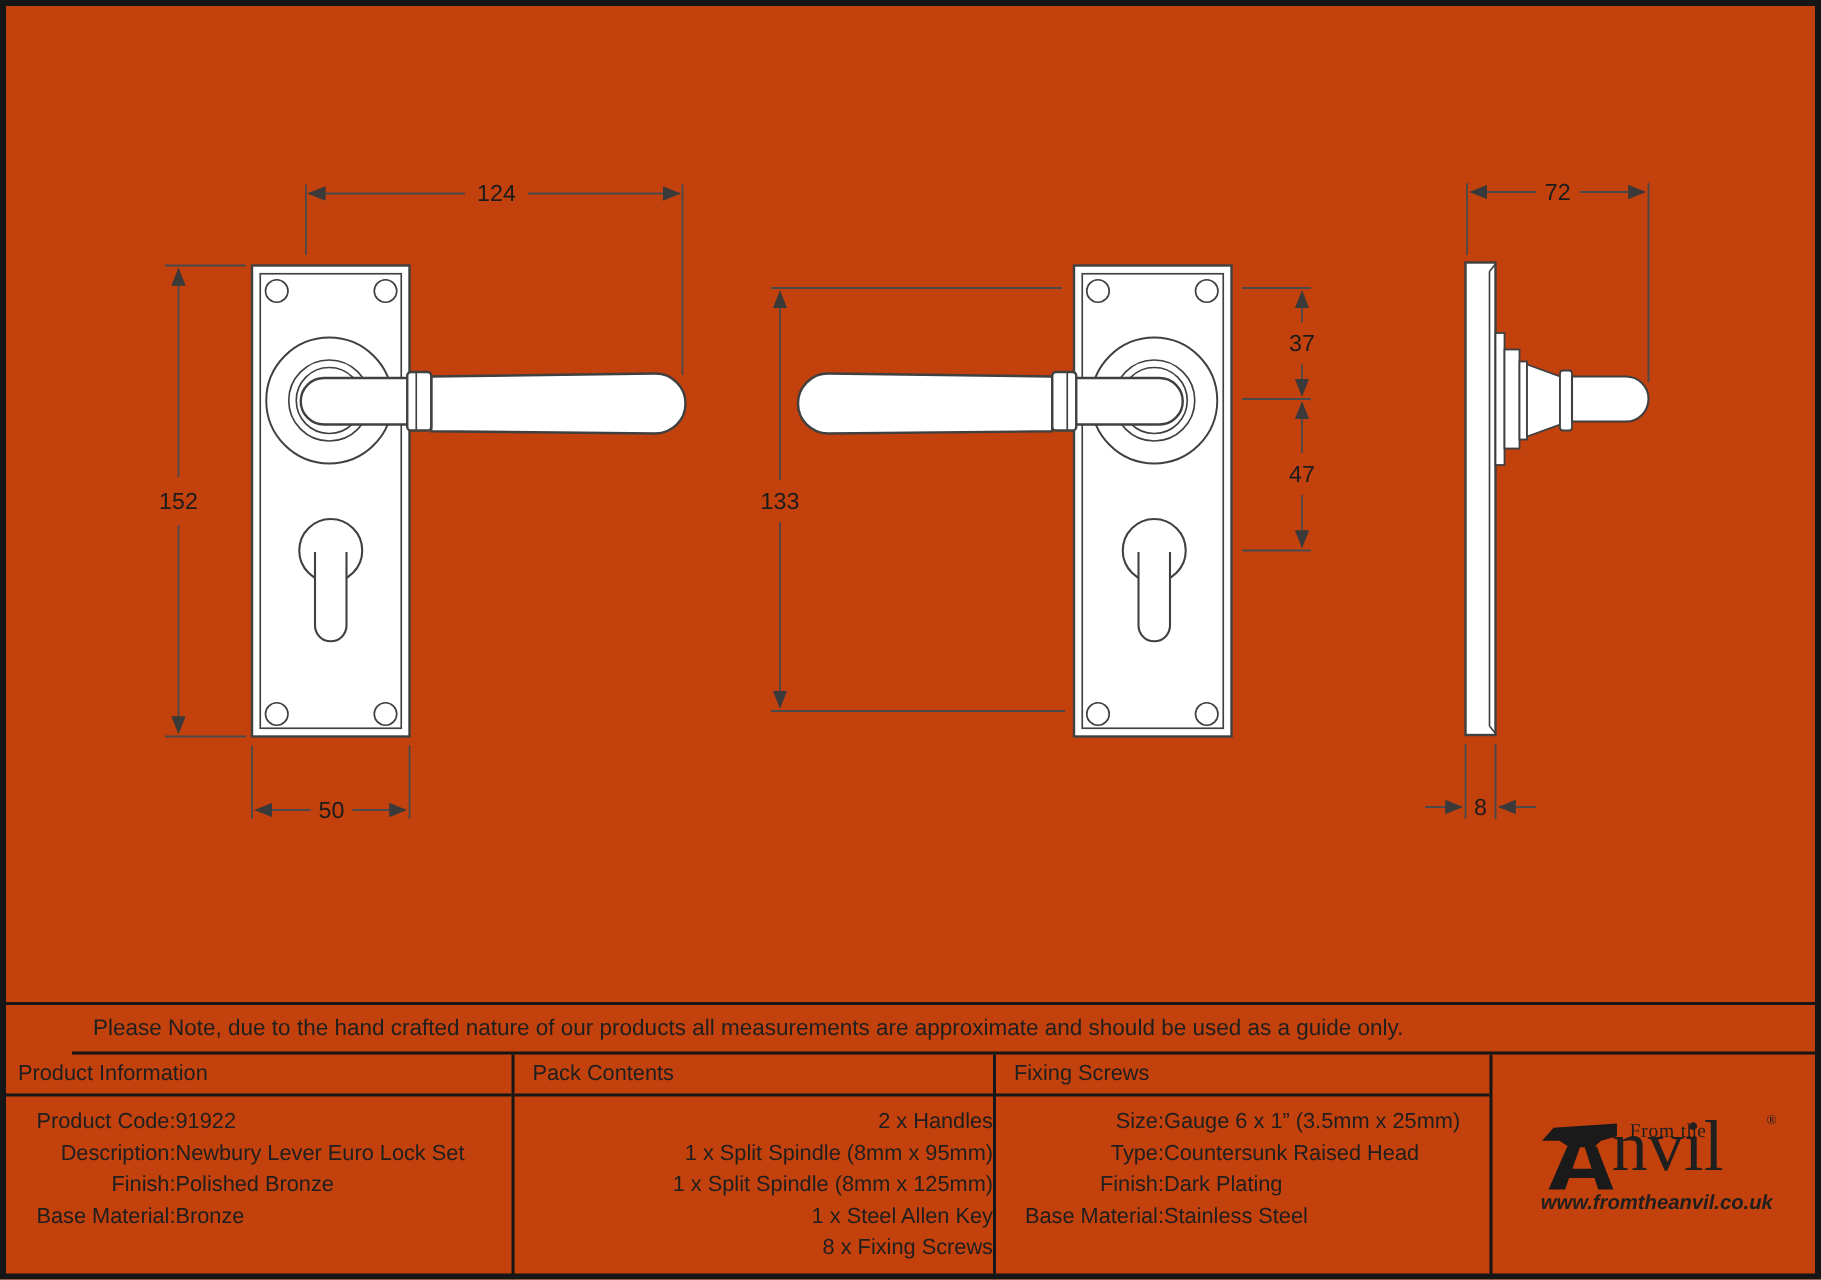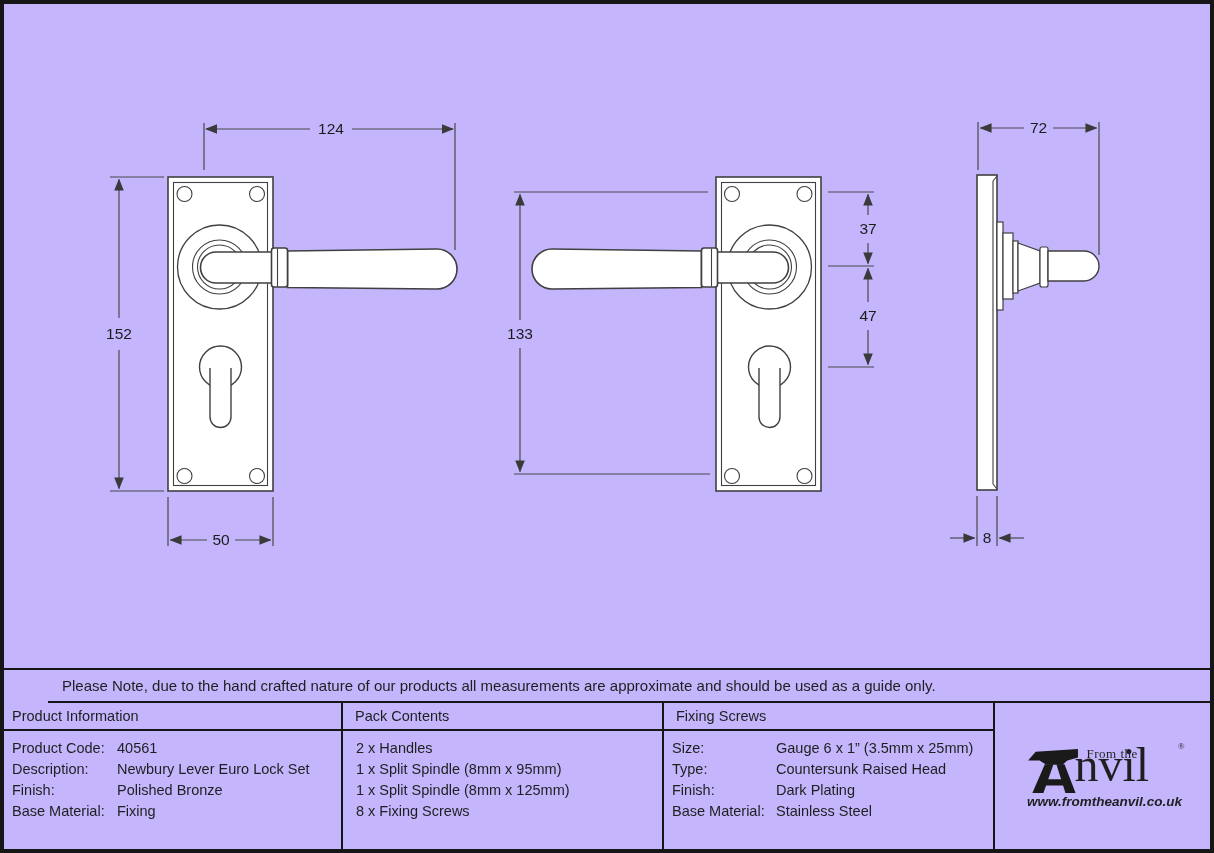--- a/index.html
+++ b/index.html
@@ -1,36 +1,36 @@
 <!DOCTYPE html>
 <html style="--border: #161616; --line: #404040;"><head>
 <meta charset="utf-8">
 <style>
   html,body{margin:0;padding:0;background:#888;}
   .sheet{
-    position:relative;width:1214px;height:853px;background:#c4b5fd;
+    position:relative;width:1214px;height:853px;background:#c2410c;
     font-family:"Liberation Sans", sans-serif;color:#1f1f1f;overflow:hidden;
     margin:0 auto;
   }
   .outer-border{position:absolute;inset:0;border:4px solid var(--border,#161616);pointer-events:none;z-index:10;}
   svg.drawing{position:absolute;left:0;top:0;}
   svg.drawing .outline{fill:#fff;stroke:var(--line,#404040);stroke-width:1.6;}
   svg.drawing .thin{fill:none;stroke:var(--line,#404040);stroke-width:1.1;}
   svg.drawing .dim{stroke:#4a4a4a;stroke-width:1.2;fill:none;}
   svg.drawing text{fill:#1c1c1c;font-size:15.5px;font-family:"Liberation Sans",sans-serif;text-anchor:middle;}
   .bottom{position:absolute;left:0;right:0;top:668px;bottom:0;border-top:2px solid var(--border,#161616);display:flex;flex-direction:column;}
   .note-box{height:31px;line-height:31px;border-bottom:2px solid var(--border,#161616);padding-left:14px;font-size:15px;margin-left:48px;}
   .spec-table{flex:1;display:flex;}
   .col{box-sizing:border-box;}
   .col.c1{width:343px;border-right:2px solid var(--border,#161616);}
   .col.c2{width:321px;border-right:2px solid var(--border,#161616);}
   .col.c3{width:331px;border-right:2px solid var(--border,#161616);}
   .col.c4{flex:1;display:flex;align-items:center;justify-content:center;}
   .col-header{height:26px;line-height:27px;border-bottom:2px solid var(--border,#161616);padding-left:12px;font-size:14.5px;}
-  .col-body{padding-top:7px;font-size:14.5px;}
+  .col-body{padding-top:7px;font-size:14.5px;text-align:right;}
   .c1 .col-body{padding-left:12px;}
   .c2 .col-body{padding-left:13px;}
   .c3 .col-body{padding-left:8px;}
   .kv{line-height:20.9px;display:flex;}
   .c1 .kv .k{width:105px;flex:none;}
   .c3 .kv .k{width:104px;flex:none;}
   .list-item{line-height:20.9px;}
   
   .logo{position:relative;width:160px;height:70px;}
   .anvil-icon{position:absolute;left:2px;top:4px;}
@@ -155,43 +155,44 @@
     <div class="note-box">
       <span>Please Note, due to the hand crafted nature of our products all measurements are approximate and should be used as a guide only.</span>
     </div>
     <div class="spec-table">
 
       <div class="col c1">
         <div class="col-header">Product Information</div>
         <div class="col-body">
           <div class="kv">
             <span class="k">Product Code:</span>
-            <span class="v">40561</span>
+            <span class="v">91922</span>
           </div>
           <div class="kv">
             <span class="k">Description:</span>
             <span class="v">Newbury Lever Euro Lock Set</span>
           </div>
           <div class="kv">
             <span class="k">Finish:</span>
             <span class="v">Polished Bronze</span>
           </div>
           <div class="kv">
             <span class="k">Base Material:</span>
-            <span class="v">Fixing</span>
+            <span class="v">Bronze</span>
           </div>
         </div>
       </div>
 
       <div class="col c2">
         <div class="col-header">Pack Contents</div>
         <div class="col-body">
           <div class="list-item">2 x Handles</div>
           <div class="list-item">1 x Split Spindle (8mm x 95mm)</div>
           <div class="list-item">1 x Split Spindle (8mm x 125mm)</div>
+          <div class="list-item">1 x Steel Allen Key</div>
           <div class="list-item">8 x Fixing Screws</div>
         </div>
       </div>
 
       <div class="col c3">
         <div class="col-header">Fixing Screws</div>
         <div class="col-body">
           <div class="kv">
             <span class="k">Size:</span>
             <span class="v">Gauge 6 x 1” (3.5mm x 25mm)</span>

